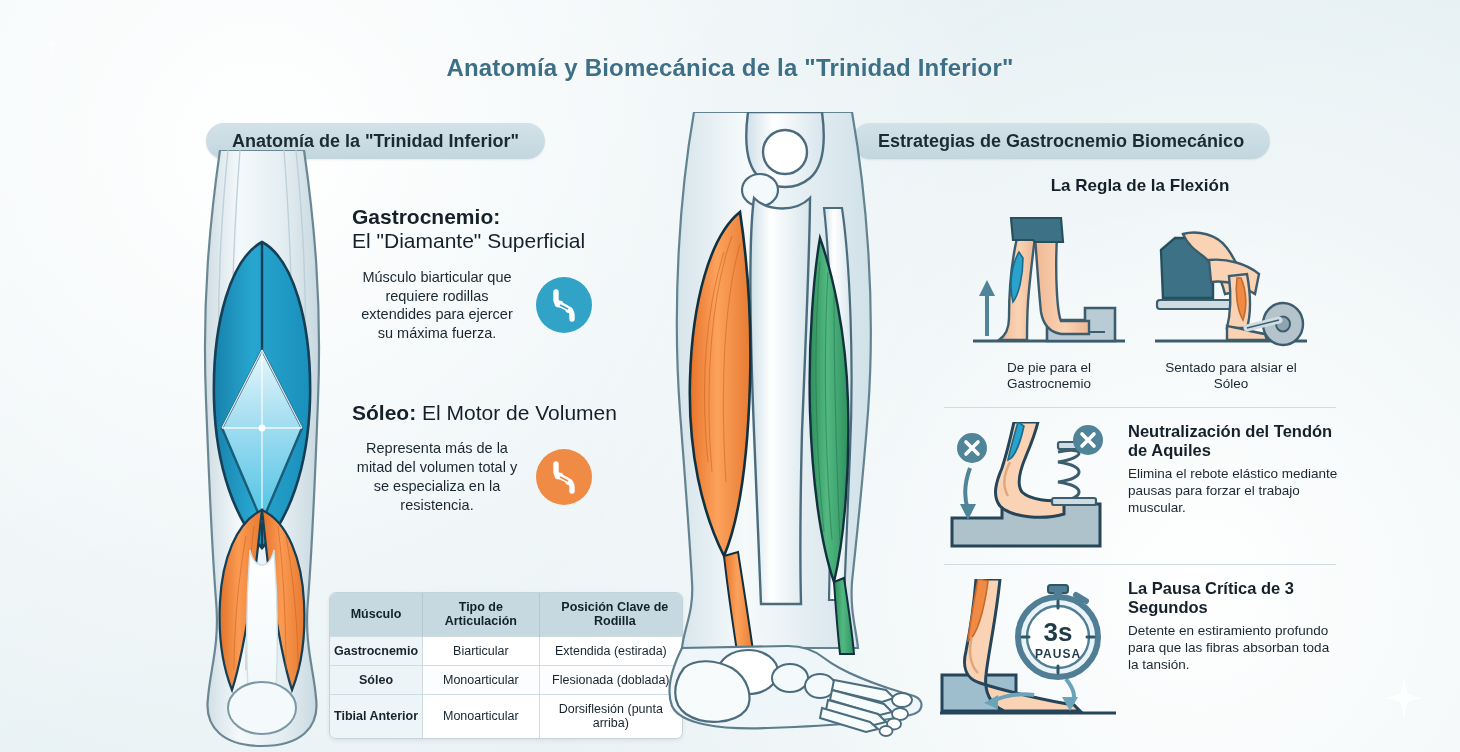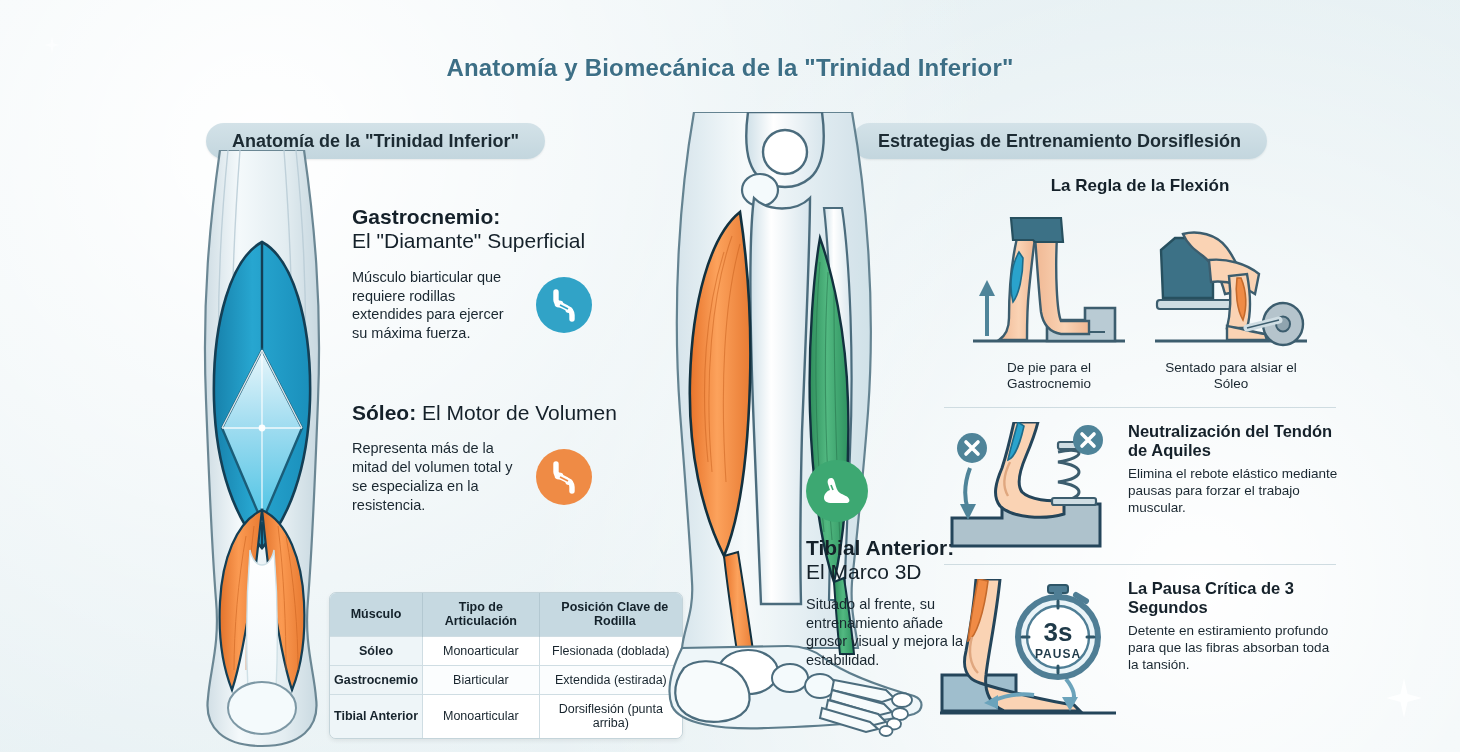--- a/index.html
+++ b/index.html
@@ -56,21 +56,21 @@
   
   .col { position: absolute; }
 
   
   #left-text { left: 352px; top: 205px; width: 250px; }
   .blk-title {
     font-size: 21px; color: #15212a; line-height: 1.16; margin-bottom: 14px;
   }
   .blk-title b { font-weight: bold; }
   .blk-title span { font-weight: normal; }
-  .blk-body-row { display: flex; align-items: center; gap: 14px; }
+  .blk-body-row { display: flex; align-items: center; gap: 14px; text-align: center; }
   .blk-body {
     font-size: 14.5px; line-height: 1.30; color: #1a2730; max-width: 170px;
   }
   .circle-icon {
     width: 56px; height: 56px; border-radius: 50%;
     flex: 0 0 56px;
     display: flex; align-items: center; justify-content: center;
   }
   .c-blue  { background: #31a3c7; }
   .c-orange{ background: #ef8b45; }
@@ -139,21 +139,21 @@
 <body>
 
 <div id="poster">
 
   <div class="sparkle" style="left:1386px;top:678px;width:36px;height:40px;"></div>
   <div class="sparkle" style="left:44px;top:36px;width:16px;height:18px;opacity:.5;"></div>
 
   <div class="main-title">Anatomía y Biomecánica de la "Trinidad Inferior"</div>
 
   <div class="pill" id="pill-left">Anatomía de la "Trinidad Inferior"</div>
-  <div class="pill" id="pill-right">Estrategias de Entrenamiento Dorsiflesión</div>
+  <div class="pill" id="pill-right">Estrategias de Gastrocnemio Biomecánico</div>
 
   <div class="col" style="left:176px;top:150px;">
     <svg width="172" height="600" viewBox="0 0 172 600">
       <defs>
         <linearGradient id="limbG" x1="0" y1="0" x2="1" y2="0">
           <stop offset="0%" stop-color="#cfdde4"></stop>
           <stop offset="30%" stop-color="#f4f9fb"></stop>
           <stop offset="70%" stop-color="#e3edf1"></stop>
           <stop offset="100%" stop-color="#c8d8e0"></stop>
         </linearGradient>
@@ -267,28 +267,28 @@
     <table>
       <thead>
         <tr>
           <th>Músculo</th>
           <th>Tipo de Articulación</th>
           <th>Posición Clave de Rodilla</th>
         </tr>
       </thead>
       <tbody>
         <tr>
+          <td class="muscle-name">Gastrocnemio</td>
+          <td>Biarticular</td>
+          <td>Extendida (estirada)</td>
+        </tr>
+        <tr>
           <td class="muscle-name">Sóleo</td>
           <td>Monoarticular</td>
           <td>Flesionada (doblada)</td>
-        </tr>
-        <tr>
-          <td class="muscle-name">Gastrocnemio</td>
-          <td>Biarticular</td>
-          <td>Extendida (estirada)</td>
         </tr>
         <tr>
           <td class="muscle-name">Tibial Anterior</td>
           <td>Monoarticular</td>
           <td>Dorsiflesión (punta arriba)</td>
         </tr>
       </tbody>
     </table>
   </div>
 
@@ -374,35 +374,20 @@
 
       <g fill="#ffffff" stroke="#4b6c7d" stroke-width="1.8">
         <ellipse cx="274" cy="588" rx="10" ry="7"></ellipse>
         <ellipse cx="272" cy="602" rx="8" ry="6"></ellipse>
         <ellipse cx="266" cy="612" rx="7" ry="5.5"></ellipse>
         <ellipse cx="258" cy="619" rx="6.5" ry="5"></ellipse>
       </g>
     </svg>
   </div>
 
-  <div class="col" id="center-text">
-    <div class="circle-icon c-green" style="width:62px;height:62px;flex:0 0 62px;">
-      <svg width="36" height="36" viewBox="0 0 36 36">
-        <path d="M12 5 C9 5 8 8 9 11 L11 17 C8 18 5 21 5 25 C5 28 8 30 13 30
-                 L27 30 C30 30 31 28 30 26 C29 23 24 22 21 20 C18 18 17 14 16 10
-                 C15 6 14 5 12 5 Z" fill="#ffffff"></path>
-        <path d="M12 12 L14 17" stroke="#3da872" stroke-width="1.6" fill="none"></path>
-      </svg>
-    </div>
-    <div class="blk-title">
-      <b>Tibial Anterior:</b><br>
-      <span>El Marco 3D</span>
-    </div>
-    <div class="blk-body" style="max-width:160px;">Situado al frente, su entrenamiento añade grosor visual y mejora la estabilidad.</div>
-  </div>
 
   <div class="col" id="right-col">
 
     <div>
       <div class="sub-head">La Regla de la Flexión</div>
 
       <div class="flex-pair">
 
         <div class="flex-item">
           <svg width="168" height="150" viewBox="0 0 168 150">

